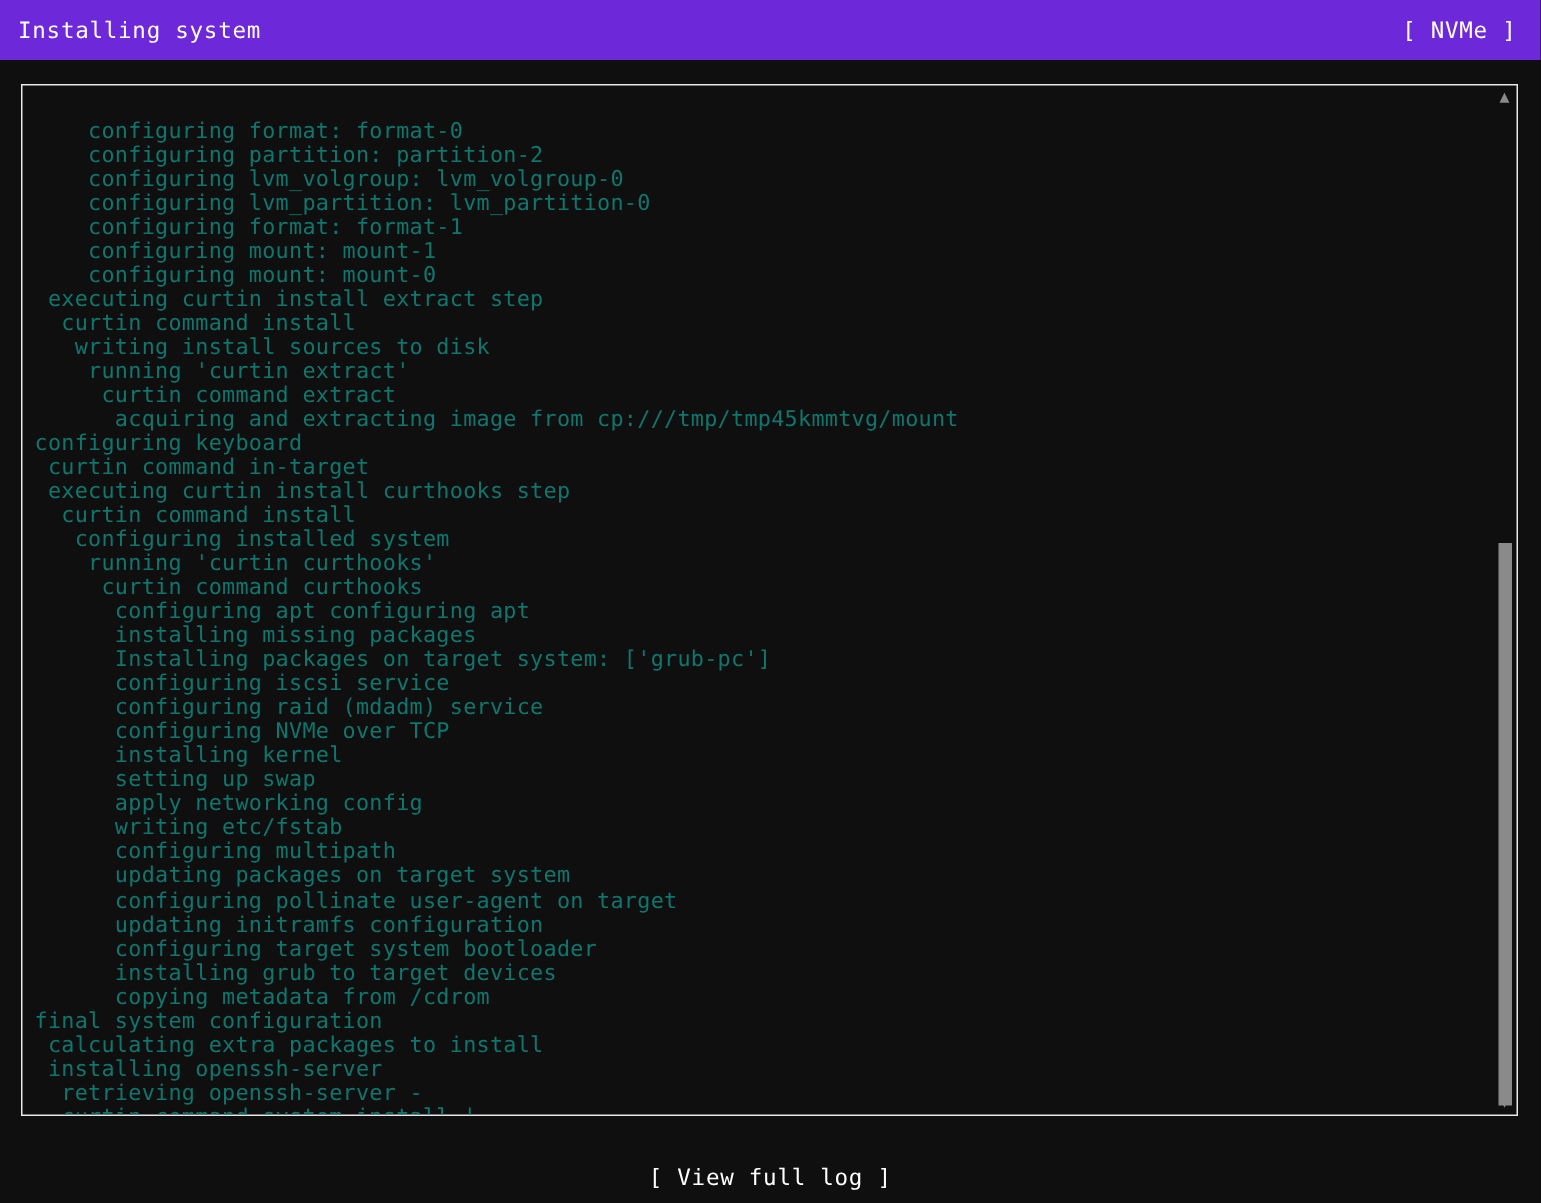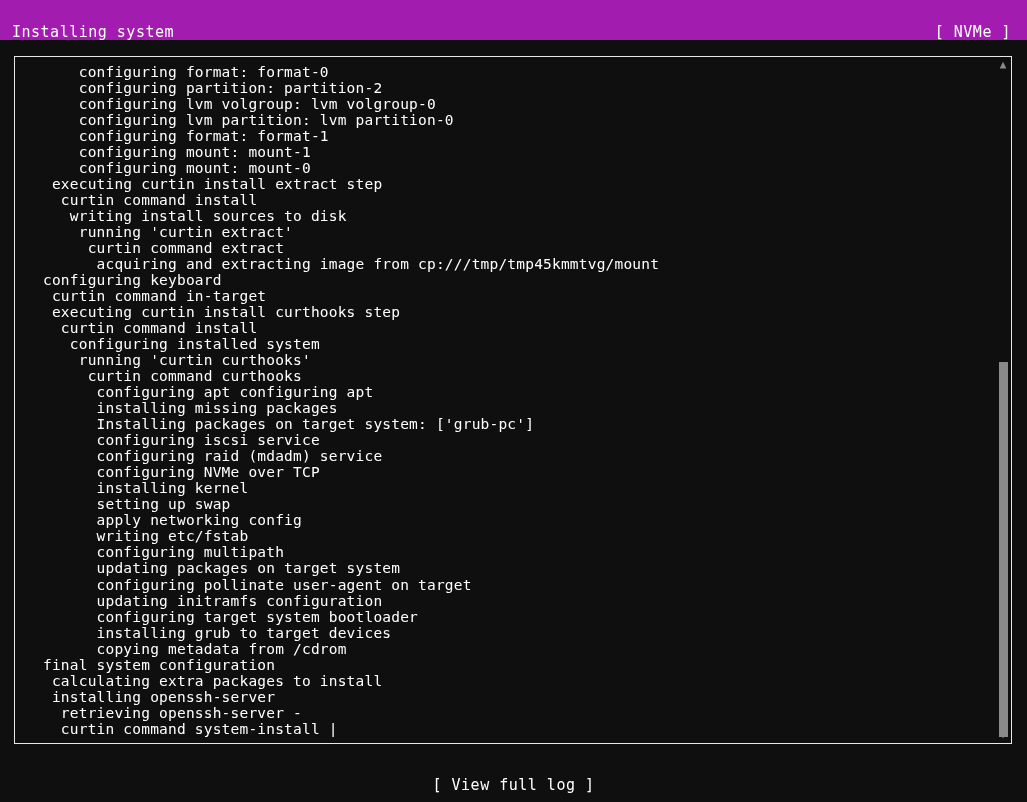--- a/index.html
+++ b/index.html
@@ -22,25 +22,25 @@
     background: #0f0f0f;
     display: flex;
     flex-direction: column;
   }
 
   
   .header {
     position: relative;
     height: 40px;
     min-height: 40px;
-    background: #a21caf;
+    background: #6d28d9;
     display: flex;
-    align-items: flex-end;
+    align-items: flex-start;
     justify-content: space-between;
-    padding: 0 16px 0 12px;
+    padding: 12px 16px 0 12px;
     box-sizing: border-box;
   }
   .header-title {
     font-size: 15px;
     line-height: 16px;
     letter-spacing: 0.5px;
     color: #ffffff;
     white-space: pre;
   }
   .header-help {
@@ -67,28 +67,27 @@
     height: 688px;
     border: 1px solid #e8e8e8;
     box-sizing: border-box;
     background: #0f0f0f;
     overflow: hidden;
   }
 
   .log-lines {
     position: absolute;
     left: 8px;
-    top: 7px;
+    top: 23px;
     right: 24px;
     white-space: pre;
     font-size: 14.5px;
     line-height: 16.02px;
-    color: #ffffff;
+    color: #0f766e;
     letter-spacing: 0.2px;
-    margin-left: 20px;
   }
   .log-line {
     white-space: pre;
     height: 16.02px;
     overflow: hidden;
   }
 
   
   .scrollbar {
     position: absolute;

